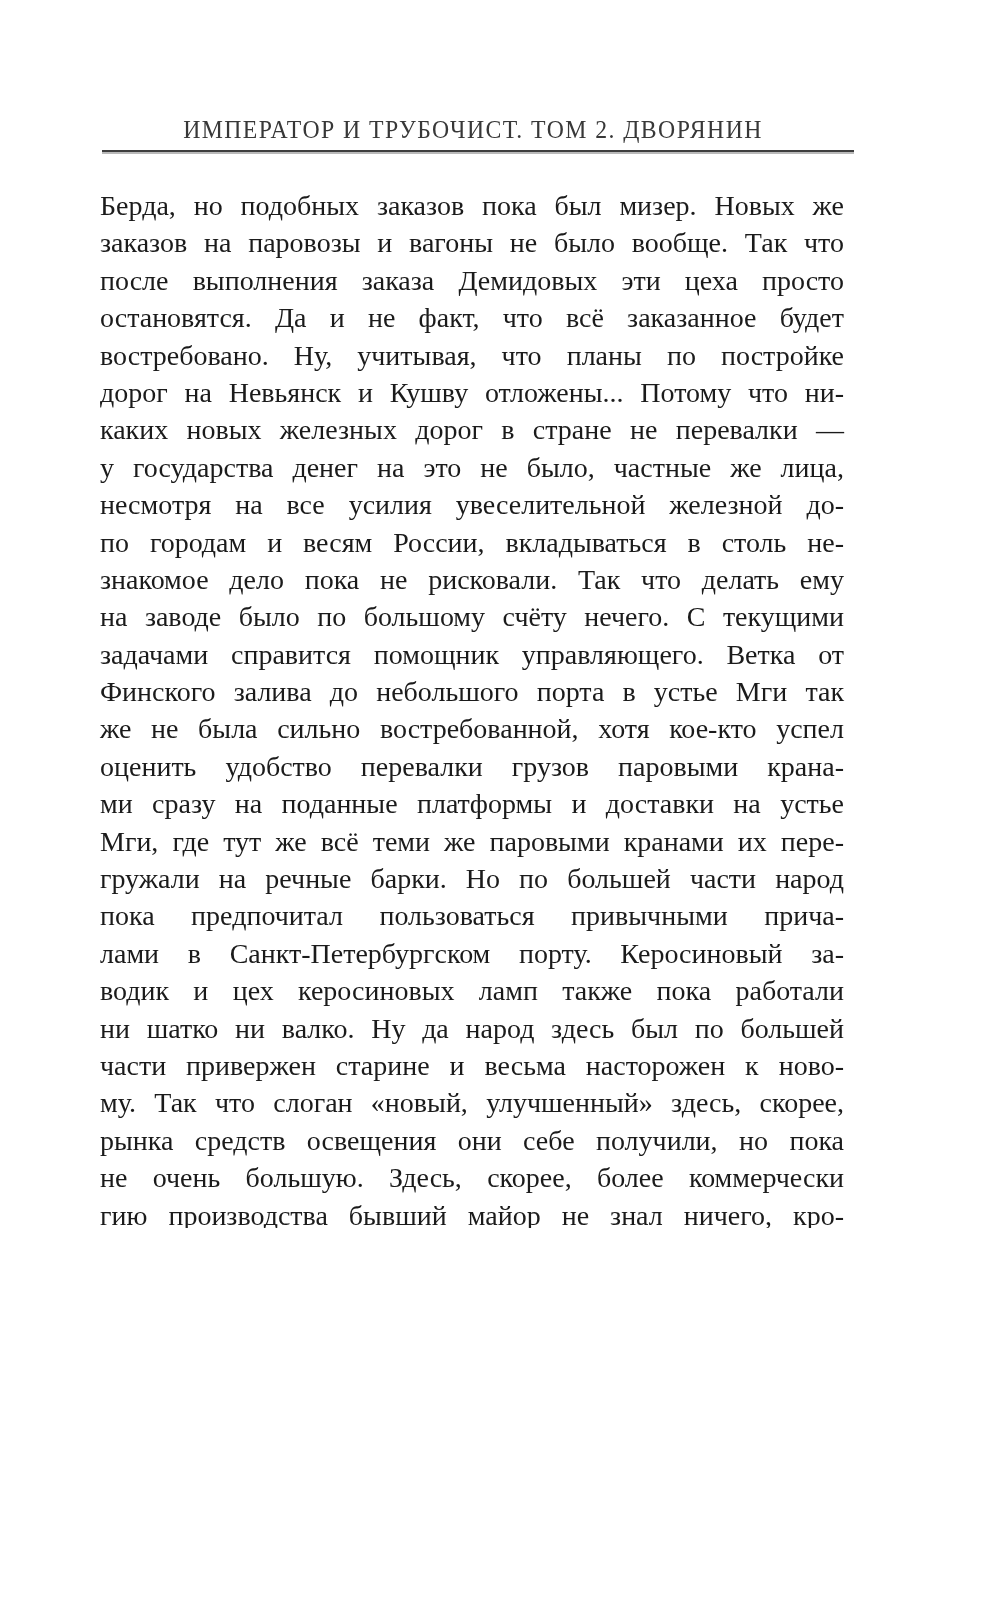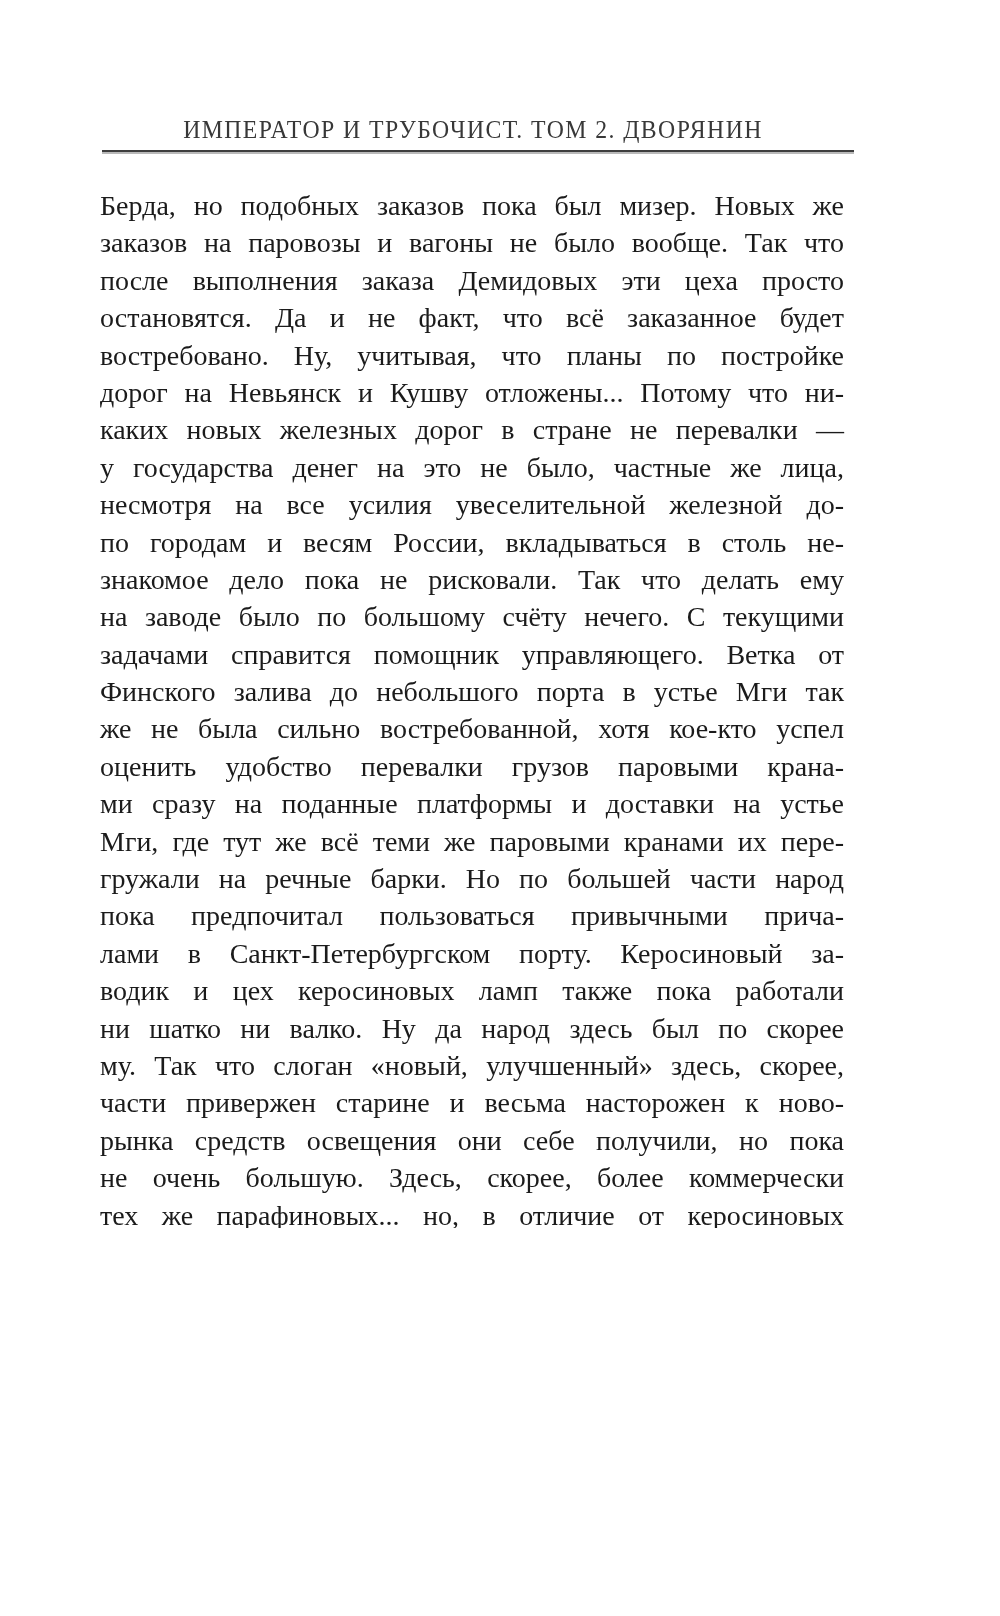--- a/index.html
+++ b/index.html
@@ -87,22 +87,21 @@
       <div class="line">задачами справится помощник управляющего. Ветка от</div>
       <div class="line">Финского залива до небольшого порта в устье Мги так</div>
       <div class="line">же не была сильно востребованной, хотя кое-кто успел</div>
       <div class="line">оценить удобство перевалки грузов паровыми крана-</div>
       <div class="line">ми сразу на поданные платформы и доставки на устье</div>
       <div class="line">Мги, где тут же всё теми же паровыми кранами их пере-</div>
       <div class="line">гружали на речные барки. Но по большей части народ</div>
       <div class="line">пока предпочитал пользоваться привычными прича-</div>
       <div class="line">лами в Санкт-Петербургском порту. Керосиновый за-</div>
       <div class="line">водик и цех керосиновых ламп также пока работали</div>
-      <div class="line">ни шатко ни валко. Ну да народ здесь был по скорее</div>
+      <div class="line">ни шатко ни валко. Ну да народ здесь был по большей</div>
+      <div class="line">части привержен старине и весьма насторожен к ново-</div>
       <div class="line">му. Так что слоган «новый, улучшенный» здесь, скорее,</div>
-      <div class="line">части привержен старине и весьма насторожен к ново-</div>
       <div class="line">рынка средств освещения они себе получили, но пока</div>
       <div class="line">не очень большую. Здесь, скорее, более коммерчески</div>
-      <div class="line">тех же парафиновых... но, в отличие от керосиновых</div>
       <div class="line">гию производства бывший майор не знал ничего, кро-</div>
     </div>
   <div class="page-number">19</div>
 </div>
 
 </body></html>

